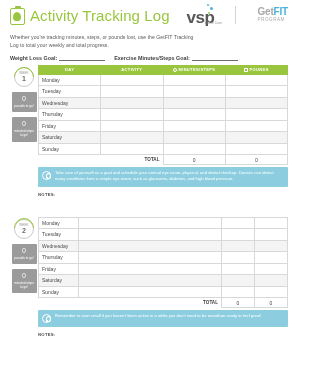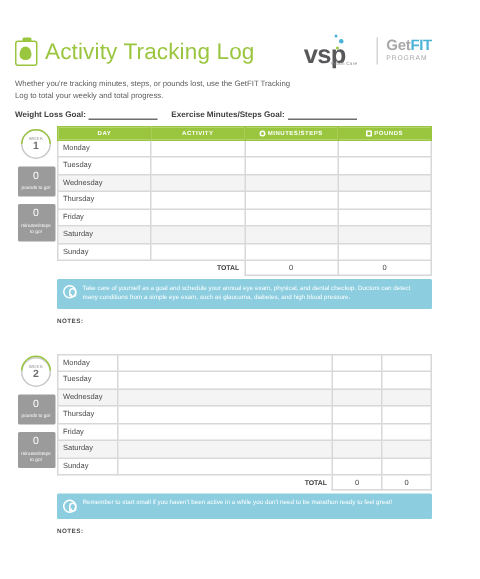--- a/index.html
+++ b/index.html
@@ -7,21 +7,21 @@
   body {
     width: 298px; height: 386px;
     background: #ffffff;
     font-family: "Liberation Sans", sans-serif;
     color: #404040;
     overflow: hidden;
   }
   .page { position: relative; width:298px; height:386px; padding: 0 10px; }
 
   
-  .hdr { display:flex; align-items:center; justify-content:space-between; padding-top:23px; }
+  .hdr { display:flex; align-items:center; justify-content:space-between; padding-top:4px; }
   .hdr-left { display:flex; align-items:center; gap:5px; }
   .clipboard-icon { width:15px; height:19px; position:relative; flex:none; }
   .clipboard-icon .board {
     position:absolute; left:0; top:2px; width:15px; height:17px;
     border:1.6px solid #9ac63f; border-radius:2px; background:#fff;
   }
   .clipboard-icon .clip {
     position:absolute; left:4.5px; top:0; width:6px; height:4px;
     background:#9ac63f; border-radius:1px;
   }
@@ -33,21 +33,21 @@
 
   .hdr-right { display:flex; align-items:center; gap:6px; }
   .vsp-logo { position:relative; width:42px; height:22px; }
   .vsp-word { font-size:17px; font-weight:bold; color:#58585a; letter-spacing:-.5px; line-height:1; position:absolute; left:0; top:5px; }
   .vsp-dot { position:absolute; width:3px; height:3px; border-radius:50%; background:#4bb3d6; }
   .vsp-dot.d1 { left:20px; top:0px; width:2px; height:2px; }
   .vsp-dot.d2 { left:23px; top:3px; }
   .vsp-dot.d3 { left:21px; top:8px; width:2px; height:2px; background:#9ac63f; }
   .vsp-sub { position:absolute; left:18px; top:17px; font-size:3px; color:#8b8b8d; letter-spacing:.2px; }
   .logo-div { width:1px; height:18px; background:#d3d3d3; }
-  .getfit { line-height:1.05; }
+  .getfit { line-height:1.05;margin-left:16px; }
   .getfit .l1 { font-size:10px; font-weight:bold; color:#a8a8aa; letter-spacing:-.2px; }
   .getfit .l1 b { color:#4bb3d6; }
   .getfit .l2 { font-size:4.5px; color:#a8a8aa; letter-spacing:.6px; }
 
   .intro { font-size:5.2px; line-height:1.55; color:#5d5d5d; margin-top:7px; max-width:185px; }
 
   .goals { display:flex; gap:9px; margin-top:6px; font-size:5.4px; font-weight:bold; color:#3f3f3f; }
   .goal { display:flex; align-items:flex-end; gap:2px; white-space:nowrap; }
   .goal .rule { display:inline-block; width:46px; border-bottom:.7px solid #6d6d6d; height:6px; }
 

